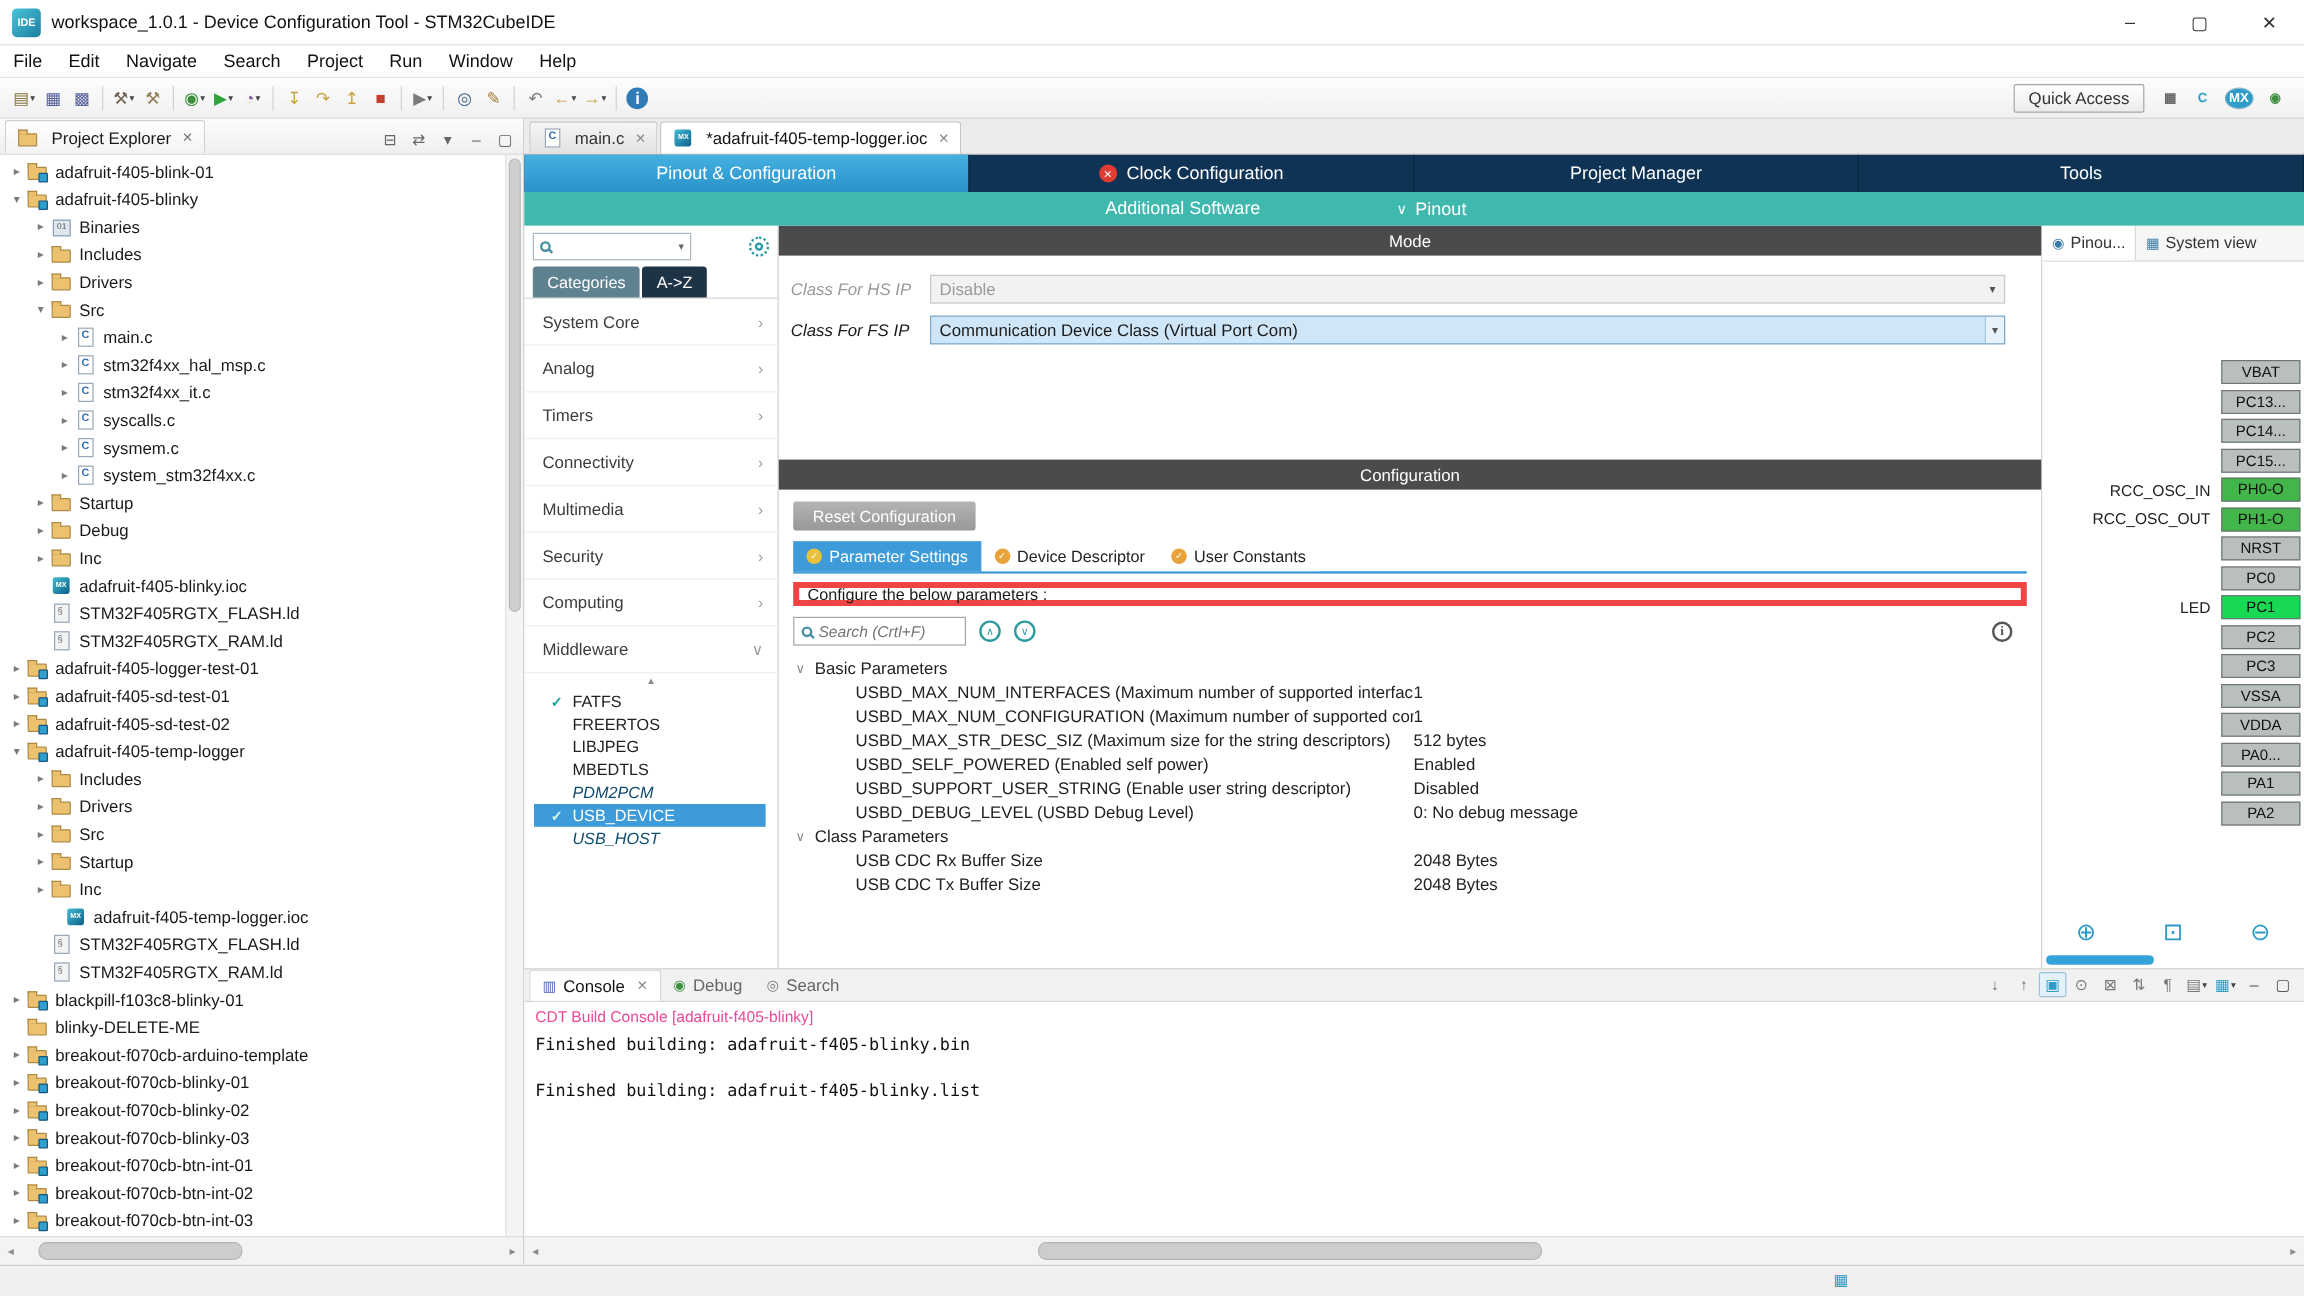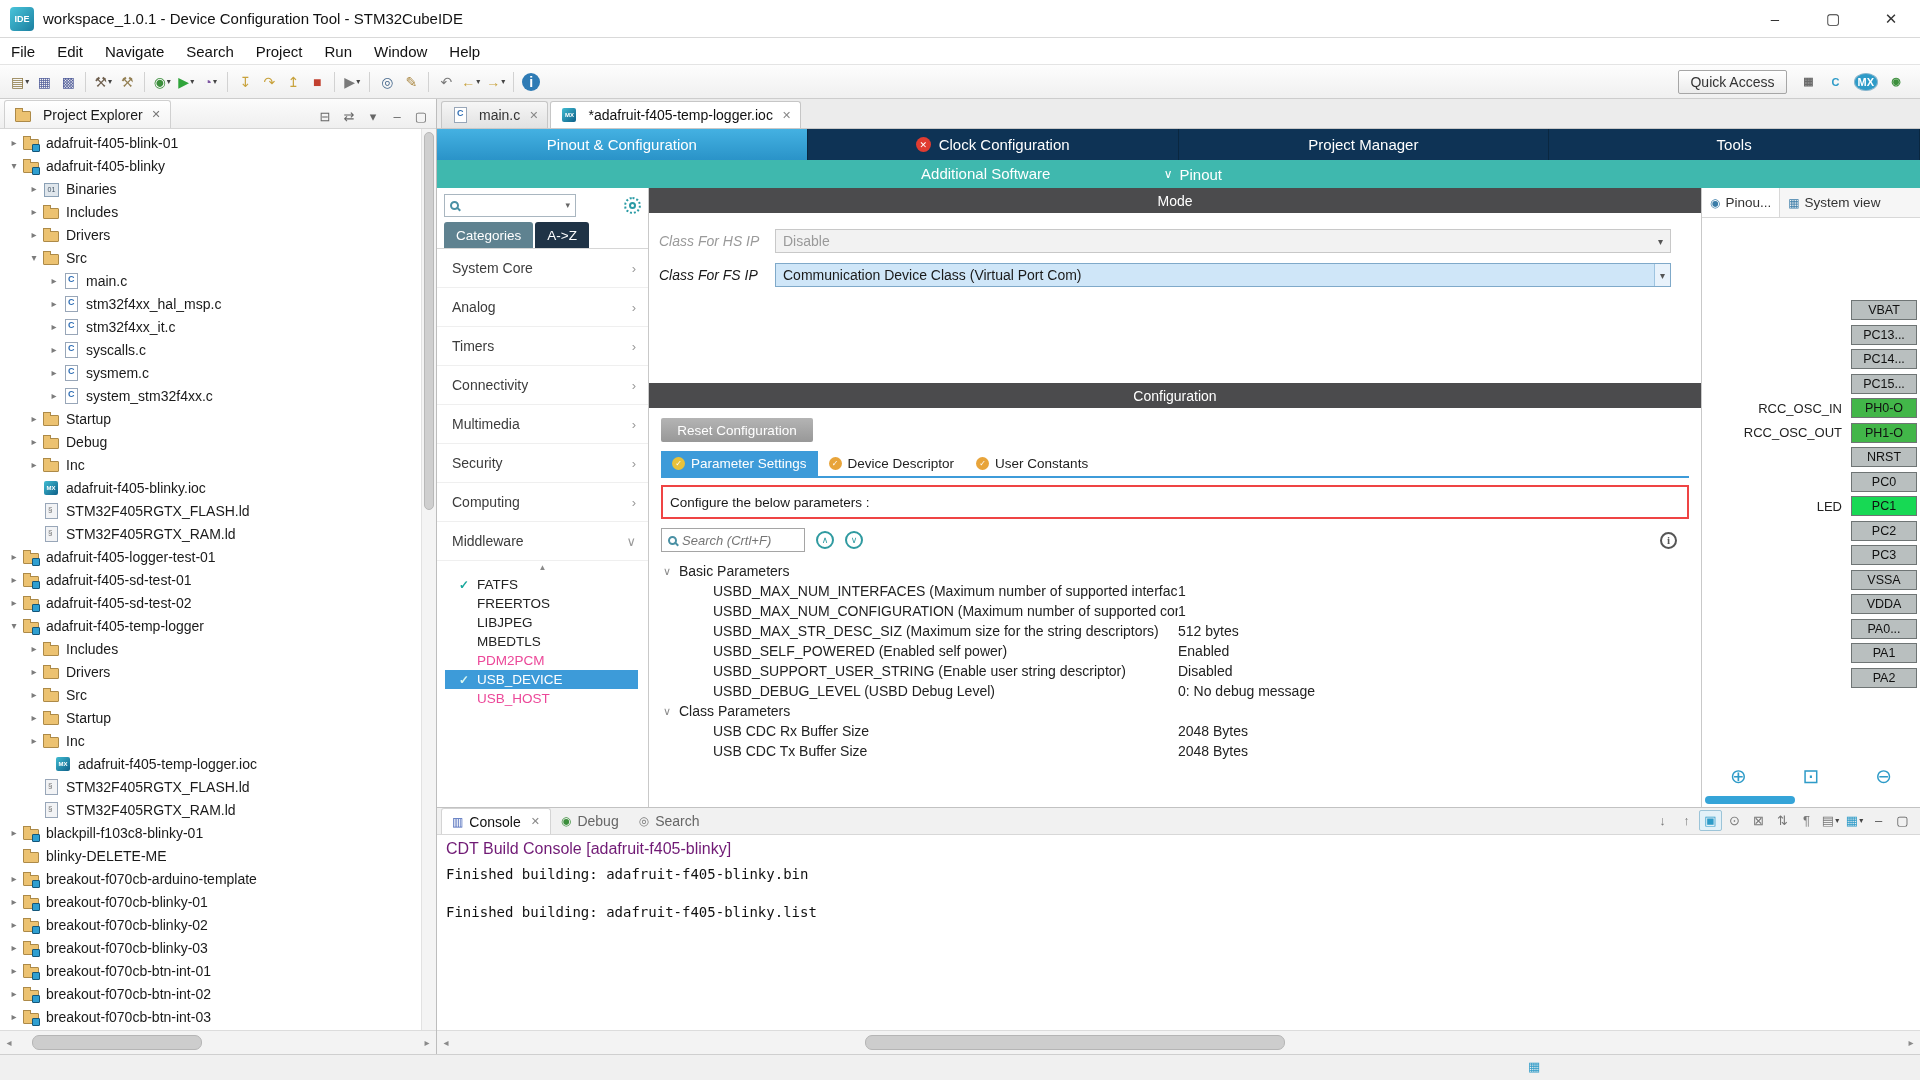--- a/index.html
+++ b/index.html
@@ -120,21 +120,21 @@
   .sb-tab { padding:0 12px; display:flex; align-items:center; font-size:13.5px; color:#fff;
             border-radius:3px 3px 0 0; background:#1f3346; }
   .sb-tab.active { background:#5f8290; }
   .sb-group { height:39px; display:flex; align-items:center; justify-content:space-between;
               padding:0 12px 0 15px; border-bottom:1px solid #efefef; font-size:14px; color:#3c3c3c; }
   .chev { color:#9a9a9a; font-size:13px; }
   .scrollhint { height:14px; flex:none; text-align:center; color:#8a8a8a; font-size:8px; line-height:14px; }
   .mw-item { height:19px; display:flex; align-items:center; gap:6px; padding-left:14px; font-size:13.5px; color:#222;
              margin:0 10px 0 8px; }
   .mw-item.sel { background:#3d9bd9; color:#fff; }
-  .mw-item.dis { color:#ec4899; }
+  .mw-item.dis { color:#0c4a6e; font-style:italic; }
   .mwcheck { width:12px; flex:none; color:#19a89d; font-size:12px; font-weight:bold; }
   .mw-item.sel .mwcheck { color:#d8f7f2; }
 
   
   .center { flex:1; display:flex; flex-direction:column; min-width:0; border-right:1px solid #c9c9c9; background:#fff; }
   .center-title { height:27px; flex:none; line-height:27px; text-align:center; font-size:14px; color:#222; }
   .band { height:25px; flex:none; background:#4b4b4d; color:#fff; display:flex; align-items:center;
           justify-content:center; font-size:14px; }
   .mode-area { height:170px; flex:none; padding:16px 30px 0 10px; }
   .mode-row { display:flex; align-items:center; margin-bottom:10px; }
@@ -150,21 +150,21 @@
   .config-area { flex:1; padding:10px 12px 0 12px; display:flex; flex-direction:column; min-height:0; }
   .reset-btn { width:152px; height:24px; flex:none; background:linear-gradient(#b4b4b4,#989898); color:#fff;
                font-size:13.5px; display:flex; align-items:center; justify-content:center; border-radius:2px;
                margin-bottom:9px; }
   .ptabs { display:flex; flex:none; border-bottom:2px solid #3d9bd9; }
   .ptab { height:25px; display:flex; align-items:center; gap:6px; padding:0 11px; font-size:13.5px; background:#fff; color:#222; }
   .ptab.active { background:#3d9bd9; color:#fff; }
   .dot { width:13px; height:13px; border-radius:50%; background:#e8a43a; color:#fff; font-size:8px;
          display:flex; align-items:center; justify-content:center; flex:none; }
   .ptab.active .dot { background:#e8c23a; }
-  .hint-box { border:2px solid #ef4444; height:34px; flex:none; display:flex; align-items:center;
+  .hint-box { border:5px solid #ef4444; height:20px; flex:none; display:flex; align-items:center;
               padding:0 7px; font-size:13.5px; margin-top:7px; }
   .search-row { display:flex; align-items:center; gap:11px; margin-top:9px; flex:none; }
   .psearch { width:144px; height:24px; border:1px solid #a5a5a5; display:flex; align-items:center; gap:5px; padding:0 6px; }
   .psearch input { border:none; outline:none; width:100%; font-size:13px; font-style:italic; color:#ef4444; }
   .circ { width:18px; height:18px; border-radius:50%; border:2px solid #2f9aa0; color:#2f9aa0; font-size:9px;
           display:flex; align-items:center; justify-content:center; }
   .info { margin-left:auto; margin-right:12px; width:17px; height:17px; border-radius:50%; border:2px solid #555;
           color:#555; font-size:11px; font-weight:bold; font-family:"Liberation Serif",serif;
           display:flex; align-items:center; justify-content:center; }
   .params { margin-top:9px; font-size:14px; overflow:hidden; }
@@ -197,21 +197,21 @@
   .console-tabs { height:27px; flex:none; display:flex; align-items:flex-end; background:#f1f1f1;
                   border-bottom:1px solid #d8d8d8; padding-left:4px; }
   .ctabs-left { display:flex; align-items:flex-end; height:100%; }
   .ctab { height:26px; display:flex; align-items:center; gap:6px; padding:0 10px; font-size:14px; color:#666; }
   .ctab.active { background:#fff; border:1px solid #d4d4d4; border-bottom:none; color:#111; border-radius:3px 3px 0 0; }
   .ctic { font-size:12px; }
   .console-icons { margin-left:auto; display:flex; align-items:center; gap:1px; padding:0 6px 3px 0; }
   .cicon { width:23px; height:21px; display:flex; align-items:center; justify-content:center; font-size:13px; }
   .cicon.activeic { border:1px solid #9cc4d8; background:#e3f1f8; border-radius:2px; }
   .console-body { flex:1; padding:5px 9px; font-family:"DejaVu Sans Mono",monospace; font-size:14px; overflow:hidden; }
-  .console-header { font-family:"Liberation Sans",sans-serif; font-size:16px; color:#701a75; margin-bottom:7px; }
+  .console-header { font-family:"Liberation Sans",sans-serif; font-size:13px; color:#ec4899; margin-bottom:7px; }
   .cline { min-height:19px; line-height:19px; white-space:pre; color:#111; }
 
   
   .statusbar { height:26px; flex:none; background:#f0f0f0; border-top:1px solid #cfcfcf; position:relative; }
   .sb-icon { position:absolute; left:1528px; top:4px; font-size:13px; }
 </style>
 </head>
 <body>
 
 <div class="titlebar">

